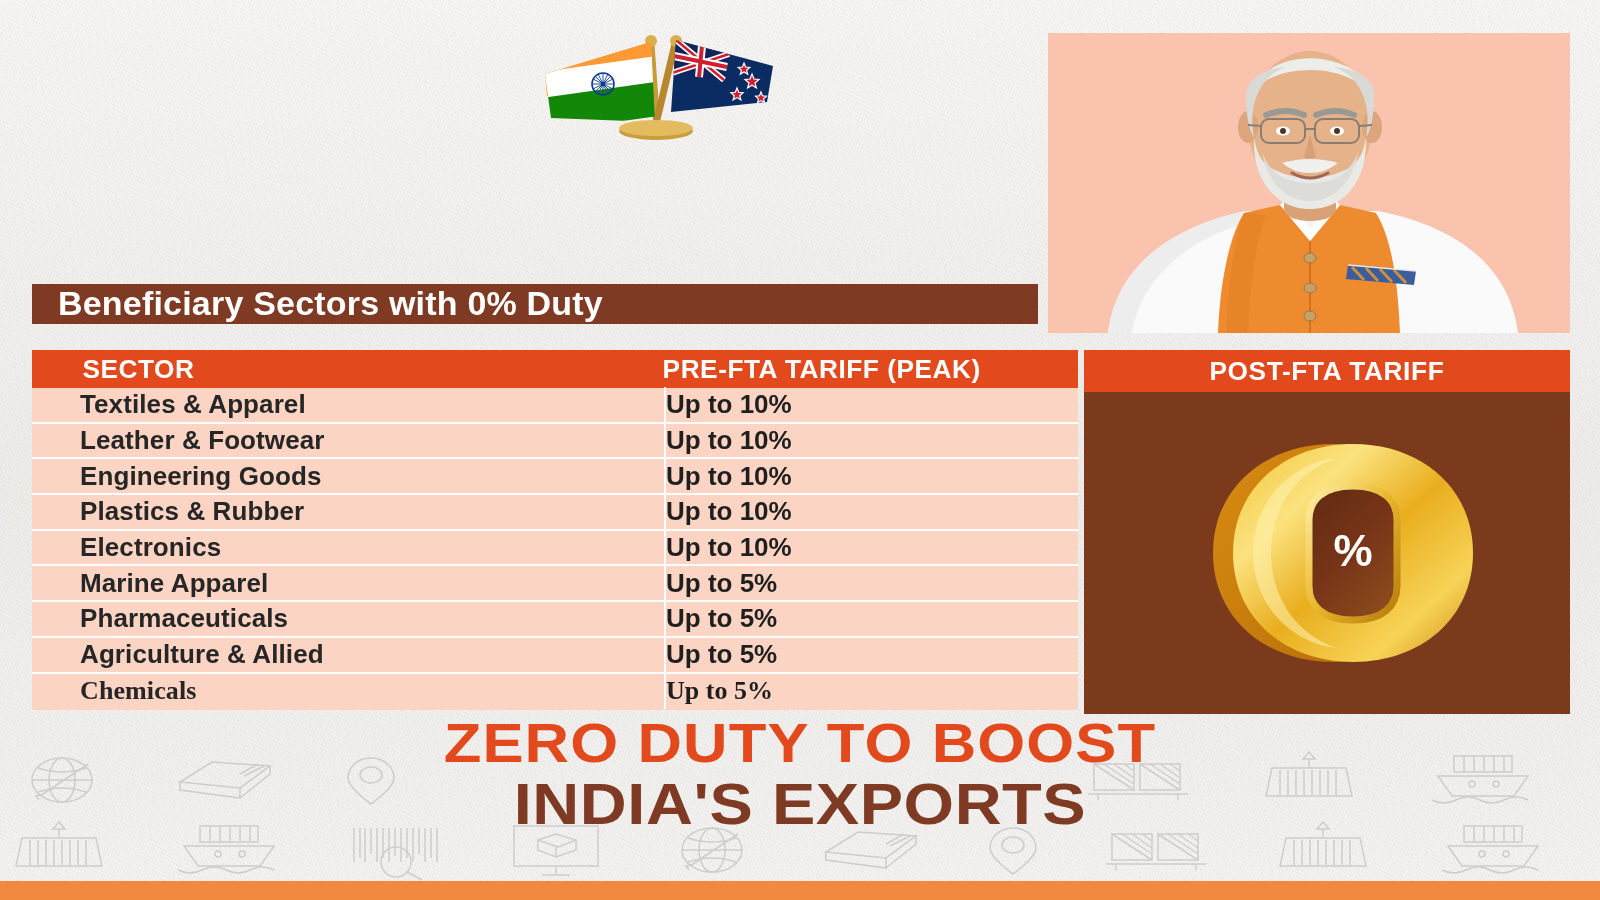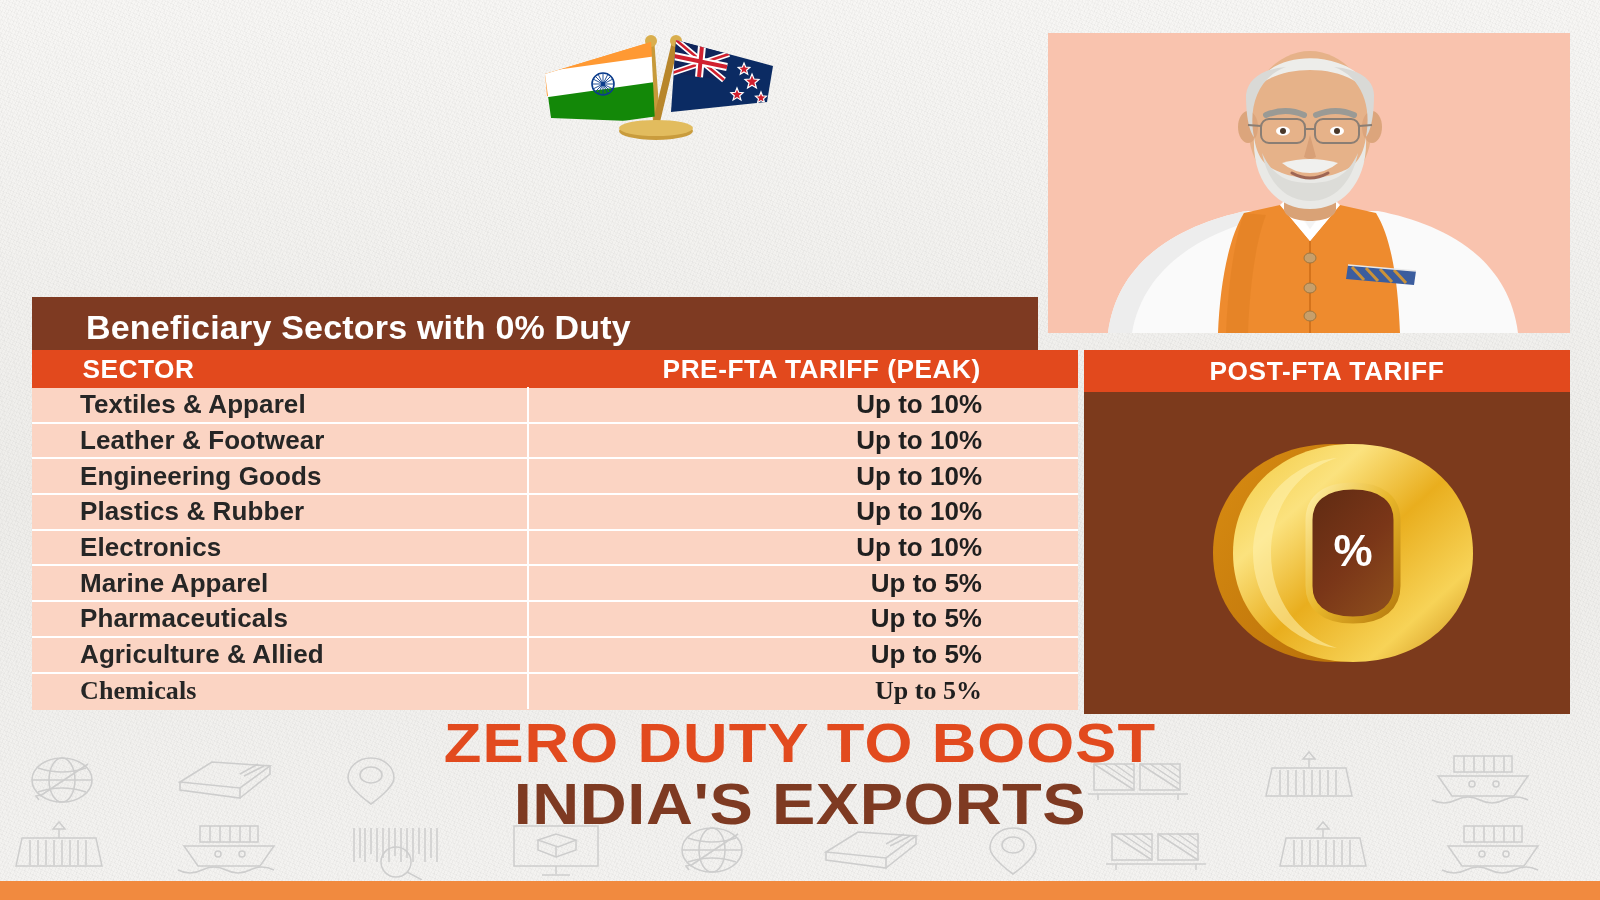--- a/index.html
+++ b/index.html
@@ -58,25 +58,24 @@
     position:absolute; left:1048px; top:33px;
     width:522px; height:300px;
     background:#F9C3AE;
     overflow:hidden;
   }
   .portrait svg { position:absolute; left:0; top:0; }
 
   
   .subbar {
     position:absolute; left:32px; top:284px;
-    width:1006px; height:61px;
+    width:1006px; height:40px;
     background:#7E3A22;
     display:flex; align-items:center;
-    padding-left:54px;
-    margin-top:13px;
+    padding-left:26px;
   }
   .subbar span {
     color:#ffffff;
     font-size:33px;
     font-weight:bold;
     letter-spacing:0.2px;
     transform:scaleX(1.03);
     transform-origin:left center;
     white-space:nowrap;
   }
@@ -95,29 +94,29 @@
   .th-pre {
     flex:1; color:#fff; text-align:center;
     font-size:25px; font-weight:bold; letter-spacing:0.5px;
     padding-right:12px;
     transform:scaleX(1.05);
   }
   .tbl-body { background:#FBD4C3; height:322px; }
   .trow { display:flex; height:35.7px; align-items:center; border-bottom:2px solid #ffffff; }
   .trow:last-child { border-bottom:none;font-family:Liberation Serif, serif; }
   .td-sector {
-    width:497px; padding-left:48px;
+    width:634px; padding-left:48px;
     color:#262626; font-size:26px; font-weight:bold;
     letter-spacing:0.1px;
     border-right:2px solid #ffffff;
     height:35.7px; display:flex; align-items:center;
     transform-origin:left center;
   }
   .td-pre {
-    flex:1; text-align:right; color:#1f1f1f;
+    flex:1; text-align:left; color:#1f1f1f;
     font-size:26px; font-weight:bold; padding-right:96px;
   }
 
   
   .post-head {
     position:absolute; left:1084px; top:350px;
     width:486px; height:42px; background:#E2491D;
     display:flex; align-items:center; justify-content:center;
   }
   .post-head span {

